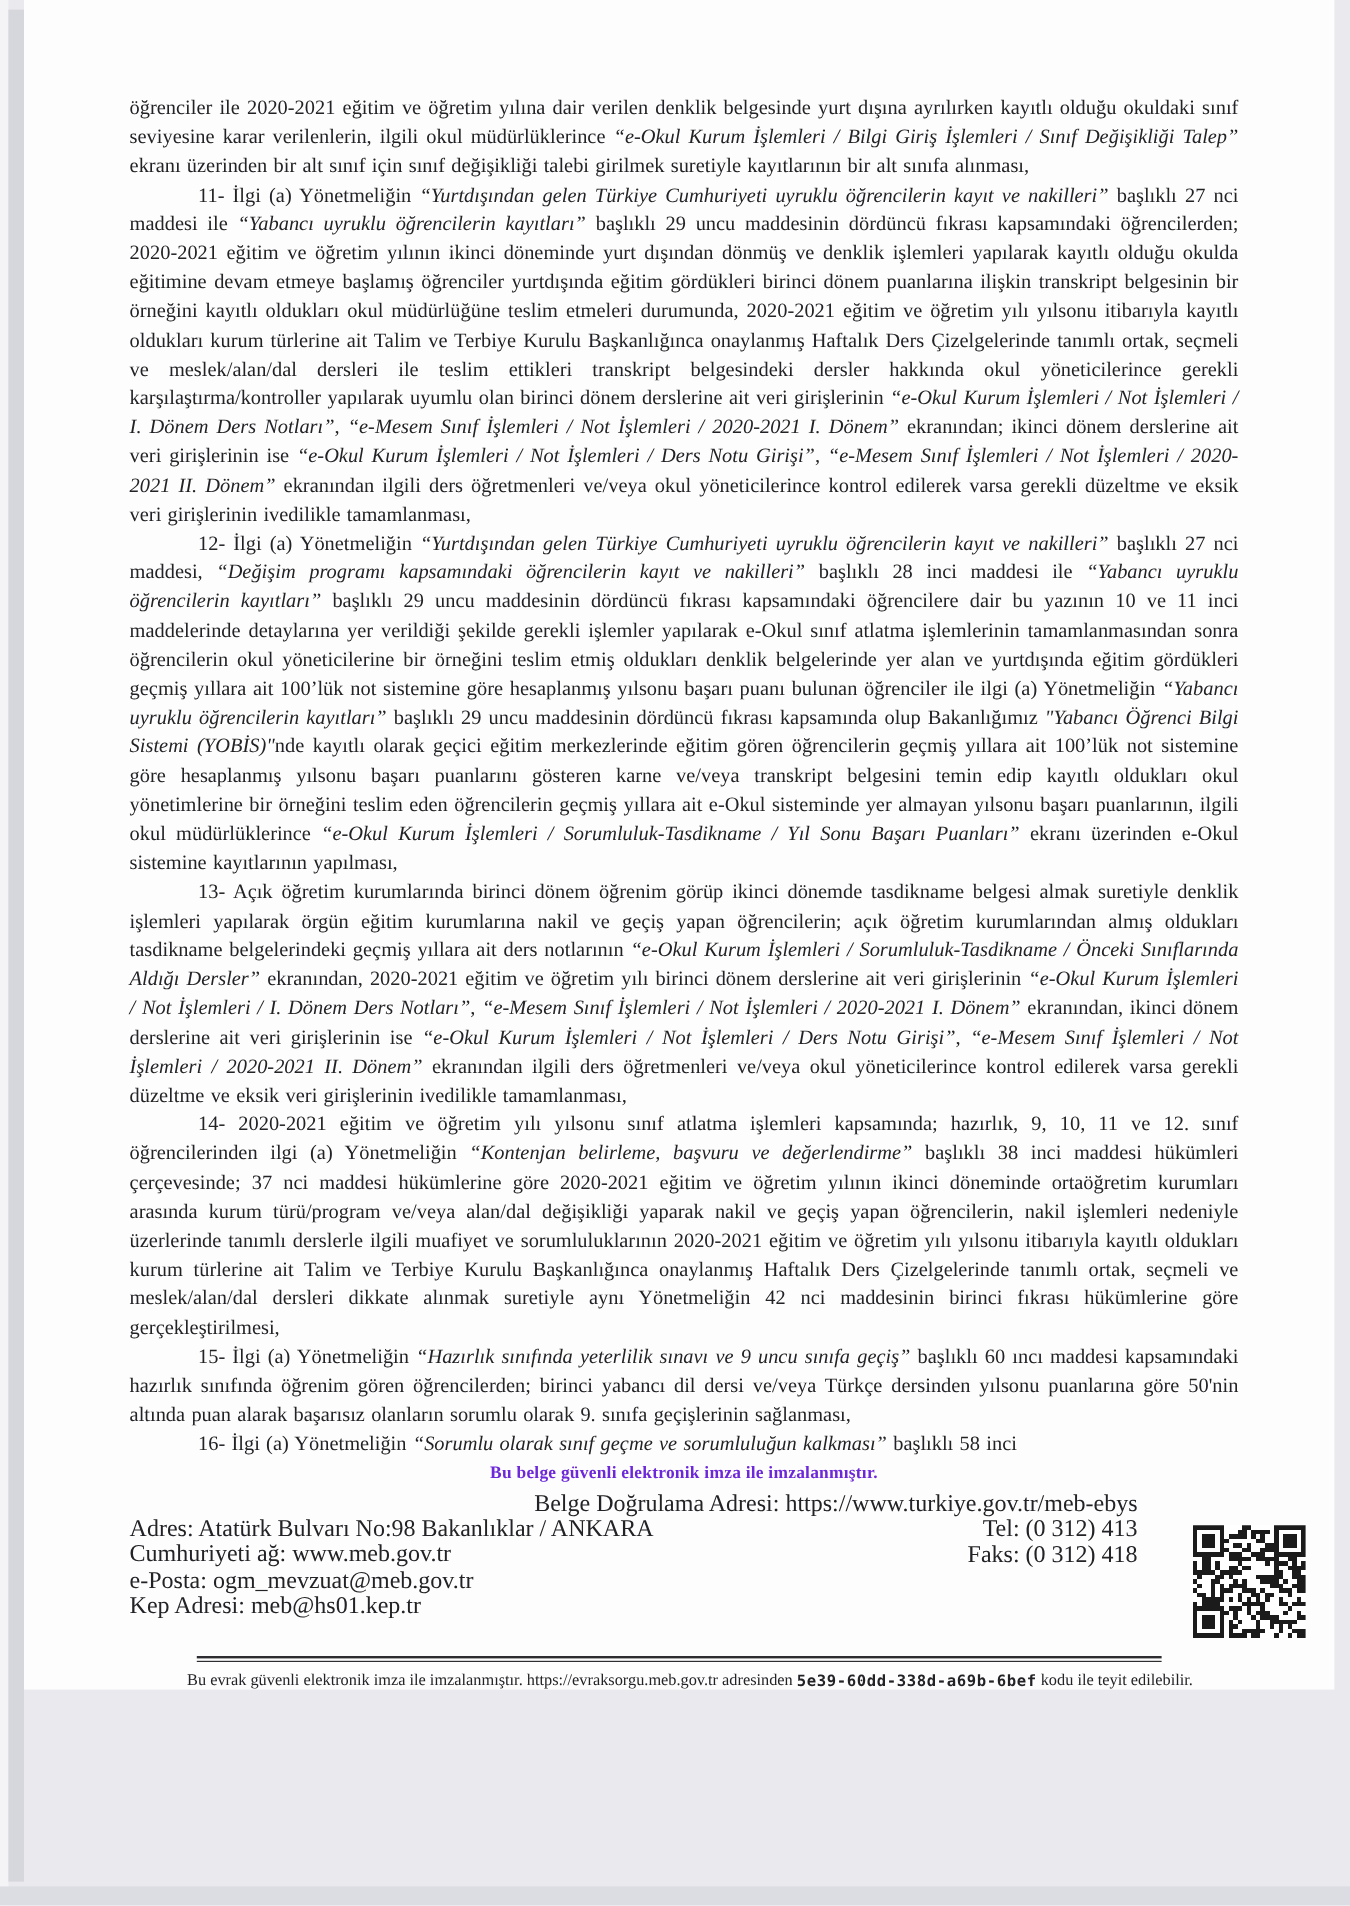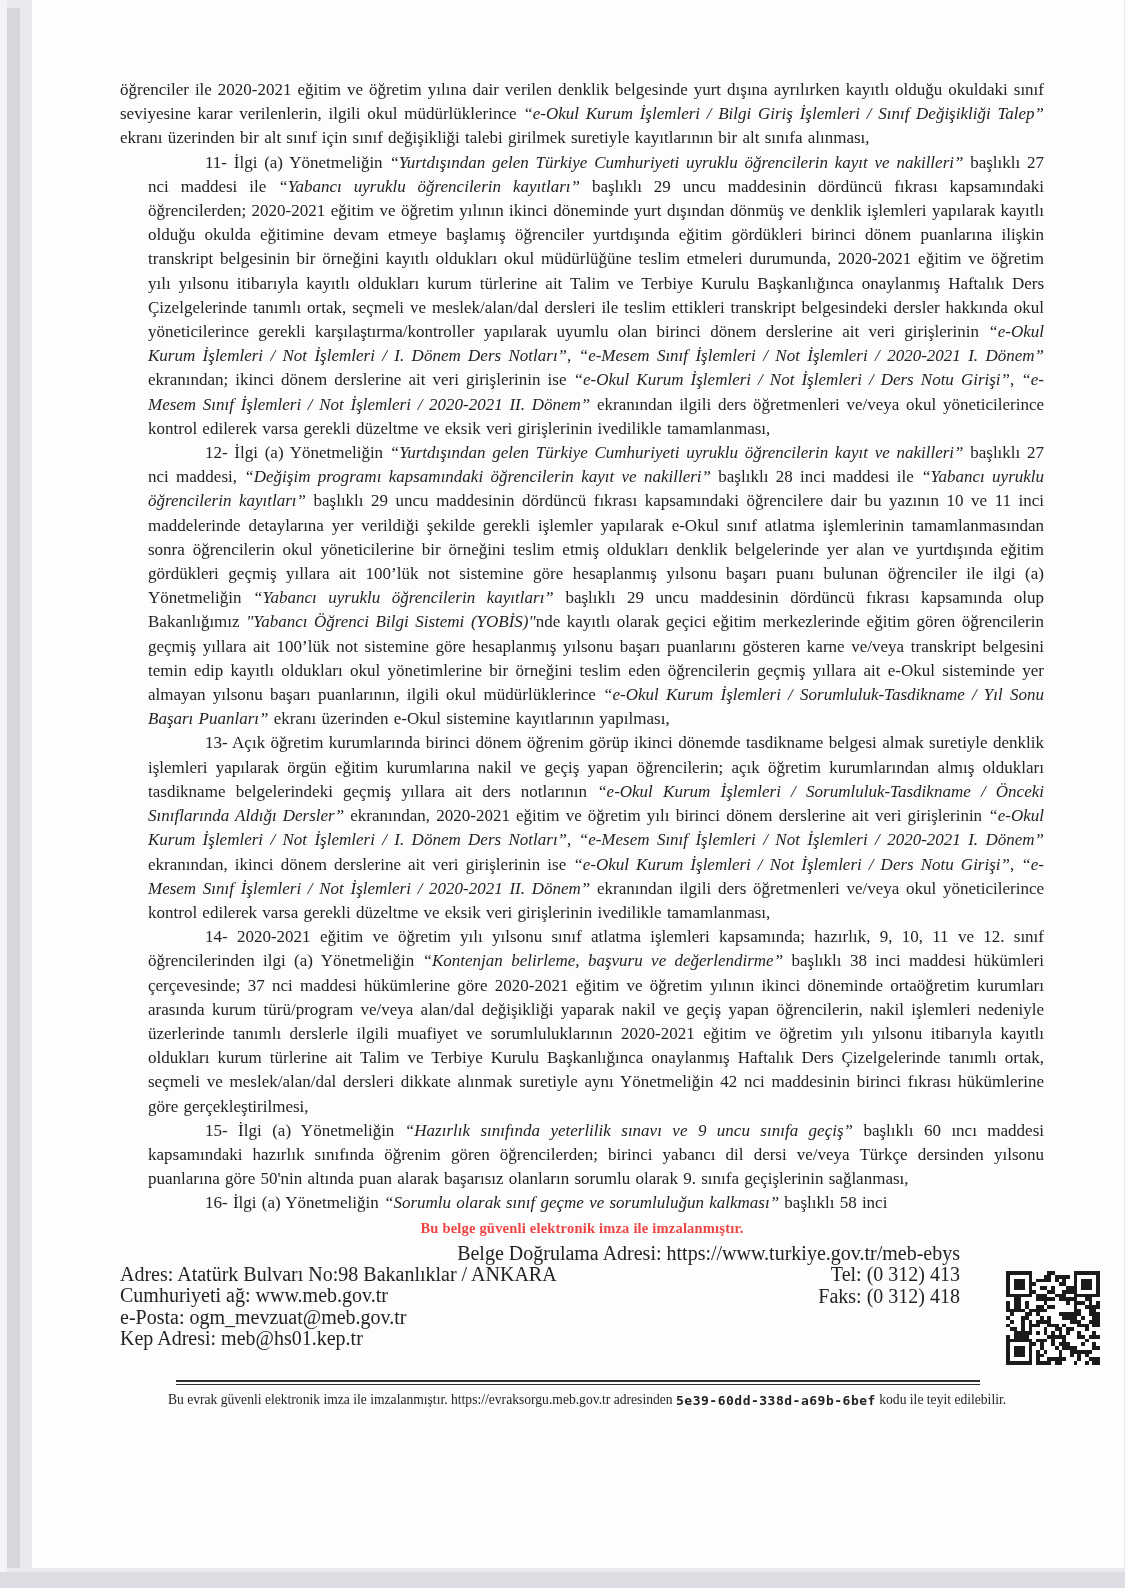--- a/index.html
+++ b/index.html
@@ -6,36 +6,36 @@
   body{
     width:1125px;height:1588px;position:relative;
     background:#e9e9ee;
     font-family:"Liberation Serif", serif;
     color:#232327;
     overflow:hidden;
   }
   .edge-left{position:absolute;left:7px;top:8px;width:13px;height:1560px;background:#d6d6dd;}
   .edge-corner{position:absolute;left:0;top:0;width:7px;height:100%;background:#f4f4f7;}
   .paper{
-    position:absolute;left:32px;top:0;width:1092px;height:1568px;
+    position:absolute;left:20px;top:0;width:1092px;height:1408px;
     background:#fdfdfd;
     overflow:hidden;
   }
   .content{
     padding:78px 80px 0 88px;
   }
   .para{
     margin:0;
     font-size:17px;
     line-height:24.2px;
     text-align:justify;
     text-justify:inter-word;
     word-spacing:1px;
   }
-  .para.indent{text-indent:57px;margin-left:28px;}
+  .para.indent{text-indent:57px;}
   .it{font-style:italic;}
   .sig-notice{
     margin-top:4px;
     text-align:center;
     font-size:14.5px;
     font-weight:bold;
     letter-spacing:0.2px;
   }
   .footer{
     position:relative;
@@ -91,21 +91,21 @@
     <div>
         <p class="para"><span>öğrenciler ile 2020-2021 eğitim ve öğretim yılına dair verilen denklik belgesinde yurt dışına ayrılırken kayıtlı olduğu okuldaki sınıf seviyesine karar verilenlerin, ilgili okul müdürlüklerince </span><span class="it">“e-Okul Kurum İşlemleri / Bilgi Giriş İşlemleri / Sınıf Değişikliği Talep”</span><span> ekranı üzerinden bir alt sınıf için sınıf değişikliği talebi girilmek suretiyle kayıtlarının bir alt sınıfa alınması,</span></p>
         <p class="para indent"><span>11- İlgi (a) Yönetmeliğin </span><span class="it">“Yurtdışından gelen Türkiye Cumhuriyeti uyruklu öğrencilerin kayıt ve nakilleri”</span><span> başlıklı 27 nci maddesi ile </span><span class="it">“Yabancı uyruklu öğrencilerin kayıtları”</span><span> başlıklı 29 uncu maddesinin dördüncü fıkrası kapsamındaki öğrencilerden; 2020-2021 eğitim ve öğretim yılının ikinci döneminde yurt dışından dönmüş ve denklik işlemleri yapılarak kayıtlı olduğu okulda eğitimine devam etmeye başlamış öğrenciler yurtdışında eğitim gördükleri birinci dönem puanlarına ilişkin transkript belgesinin bir örneğini kayıtlı oldukları okul müdürlüğüne teslim etmeleri durumunda, 2020-2021 eğitim ve öğretim yılı yılsonu itibarıyla kayıtlı oldukları kurum türlerine ait Talim ve Terbiye Kurulu Başkanlığınca onaylanmış Haftalık Ders Çizelgelerinde tanımlı ortak, seçmeli ve meslek/alan/dal dersleri ile teslim ettikleri transkript belgesindeki dersler hakkında okul yöneticilerince gerekli karşılaştırma/kontroller yapılarak uyumlu olan birinci dönem derslerine ait veri girişlerinin </span><span class="it">“e-Okul Kurum İşlemleri / Not İşlemleri / I. Dönem Ders Notları”</span><span>, </span><span class="it">“e-Mesem Sınıf İşlemleri / Not İşlemleri / 2020-2021 I. Dönem”</span><span> ekranından; ikinci dönem derslerine ait veri girişlerinin ise </span><span class="it">“e-Okul Kurum İşlemleri / Not İşlemleri / Ders Notu Girişi”</span><span>, </span><span class="it">“e-Mesem Sınıf İşlemleri / Not İşlemleri / 2020-2021 II. Dönem”</span><span>  ekranından ilgili ders öğretmenleri ve/veya okul yöneticilerince kontrol edilerek varsa gerekli düzeltme ve eksik veri girişlerinin ivedilikle tamamlanması,</span></p>
         <p class="para indent"><span>12- İlgi (a) Yönetmeliğin </span><span class="it">“Yurtdışından gelen Türkiye Cumhuriyeti uyruklu öğrencilerin kayıt ve nakilleri”</span><span> başlıklı 27 nci maddesi, </span><span class="it">“Değişim programı kapsamındaki öğrencilerin kayıt ve nakilleri”</span><span> başlıklı 28 inci maddesi ile </span><span class="it">“Yabancı uyruklu öğrencilerin kayıtları”</span><span> başlıklı 29 uncu maddesinin dördüncü fıkrası kapsamındaki öğrencilere dair bu yazının 10 ve 11 inci maddelerinde detaylarına yer verildiği şekilde gerekli işlemler yapılarak e-Okul sınıf atlatma işlemlerinin tamamlanmasından sonra öğrencilerin okul yöneticilerine bir örneğini teslim etmiş oldukları denklik belgelerinde yer alan ve yurtdışında eğitim gördükleri geçmiş yıllara ait 100’lük not sistemine göre hesaplanmış yılsonu başarı puanı bulunan öğrenciler ile ilgi (a) Yönetmeliğin </span><span class="it">“Yabancı uyruklu öğrencilerin kayıtları”</span><span> başlıklı 29 uncu maddesinin dördüncü fıkrası kapsamında olup Bakanlığımız </span><span class="it">"Yabancı Öğrenci Bilgi Sistemi (YOBİS)"</span><span>nde kayıtlı olarak geçici eğitim merkezlerinde eğitim gören öğrencilerin geçmiş yıllara ait 100’lük not sistemine göre hesaplanmış yılsonu başarı puanlarını gösteren karne ve/veya transkript belgesini temin edip kayıtlı oldukları okul yönetimlerine bir örneğini teslim eden öğrencilerin geçmiş yıllara ait e-Okul sisteminde yer almayan yılsonu başarı puanlarının, ilgili okul müdürlüklerince </span><span class="it">“e-Okul Kurum İşlemleri / Sorumluluk-Tasdikname / Yıl Sonu Başarı Puanları”</span><span> ekranı üzerinden e-Okul sistemine kayıtlarının yapılması,</span></p>
         <p class="para indent"><span>13- Açık öğretim kurumlarında birinci dönem öğrenim görüp ikinci dönemde tasdikname belgesi almak suretiyle denklik işlemleri yapılarak örgün eğitim kurumlarına nakil ve geçiş yapan öğrencilerin; açık öğretim kurumlarından almış oldukları tasdikname belgelerindeki geçmiş yıllara ait ders notlarının </span><span class="it">“e-Okul Kurum İşlemleri / Sorumluluk-Tasdikname / Önceki Sınıflarında Aldığı Dersler”</span><span> ekranından, 2020-2021 eğitim ve öğretim yılı birinci dönem derslerine ait veri girişlerinin </span><span class="it">“e-Okul Kurum İşlemleri / Not İşlemleri / I. Dönem Ders Notları”</span><span>, </span><span class="it">“e-Mesem Sınıf İşlemleri / Not İşlemleri / 2020-2021 I. Dönem”</span><span> ekranından, ikinci dönem derslerine ait veri girişlerinin ise </span><span class="it">“e-Okul Kurum İşlemleri / Not İşlemleri / Ders Notu Girişi”</span><span>, </span><span class="it">“e-Mesem Sınıf İşlemleri / Not İşlemleri / 2020-2021 II. Dönem”</span><span> ekranından ilgili ders öğretmenleri ve/veya okul yöneticilerince kontrol edilerek varsa gerekli düzeltme ve eksik veri girişlerinin ivedilikle tamamlanması,</span></p>
         <p class="para indent"><span>14- 2020-2021 eğitim ve öğretim yılı yılsonu sınıf atlatma işlemleri kapsamında; hazırlık, 9, 10, 11 ve 12. sınıf öğrencilerinden ilgi (a) Yönetmeliğin </span><span class="it">“Kontenjan belirleme, başvuru ve değerlendirme”</span><span> başlıklı 38 inci maddesi hükümleri çerçevesinde; 37 nci maddesi hükümlerine göre 2020-2021 eğitim ve öğretim yılının ikinci döneminde ortaöğretim kurumları arasında kurum türü/program ve/veya alan/dal değişikliği yaparak nakil ve geçiş yapan öğrencilerin, nakil işlemleri nedeniyle üzerlerinde tanımlı derslerle ilgili muafiyet ve sorumluluklarının 2020-2021 eğitim ve öğretim yılı yılsonu itibarıyla kayıtlı oldukları kurum türlerine ait Talim ve Terbiye Kurulu Başkanlığınca onaylanmış Haftalık Ders Çizelgelerinde tanımlı ortak, seçmeli ve meslek/alan/dal dersleri dikkate alınmak suretiyle aynı Yönetmeliğin 42 nci maddesinin birinci fıkrası hükümlerine göre gerçekleştirilmesi,</span></p>
         <p class="para indent"><span>15- İlgi (a) Yönetmeliğin </span><span class="it">“Hazırlık sınıfında yeterlilik sınavı ve 9 uncu sınıfa geçiş”</span><span> başlıklı 60 ıncı maddesi kapsamındaki hazırlık sınıfında öğrenim gören öğrencilerden; birinci yabancı dil dersi ve/veya Türkçe dersinden yılsonu puanlarına göre 50'nin altında puan alarak başarısız olanların sorumlu olarak 9. sınıfa geçişlerinin sağlanması,</span></p>
         <p class="para indent"><span>16- İlgi (a) Yönetmeliğin </span><span class="it">“Sorumlu olarak sınıf geçme ve sorumluluğun kalkması”</span><span> başlıklı 58 inci</span></p>
       </div>
 
-    <div class="sig-notice" style="color:#ef4444;">Bu belge güvenli elektronik imza ile imzalanmıştır.</div>
+    <div class="sig-notice" style="color:#6d28d9;">Bu belge güvenli elektronik imza ile imzalanmıştır.</div>
 
     <div class="footer">
       <div class="footer-right">
         <div>Belge Doğrulama Adresi: https://www.turkiye.gov.tr/meb-ebys</div>
         <div>Tel: (0 312) 413</div>
         <div>Faks: (0 312) 418</div>
         <svg class="qr" viewBox="0 0 25 25" shape-rendering="crispEdges">
             <rect x="0" y="0" width="25" height="25" fill="#ffffff"></rect>
             <rect x="0" y="0" width="1" height="1" fill="#1b1b1b"></rect>
             <rect x="1" y="0" width="1" height="1" fill="#1b1b1b"></rect>

